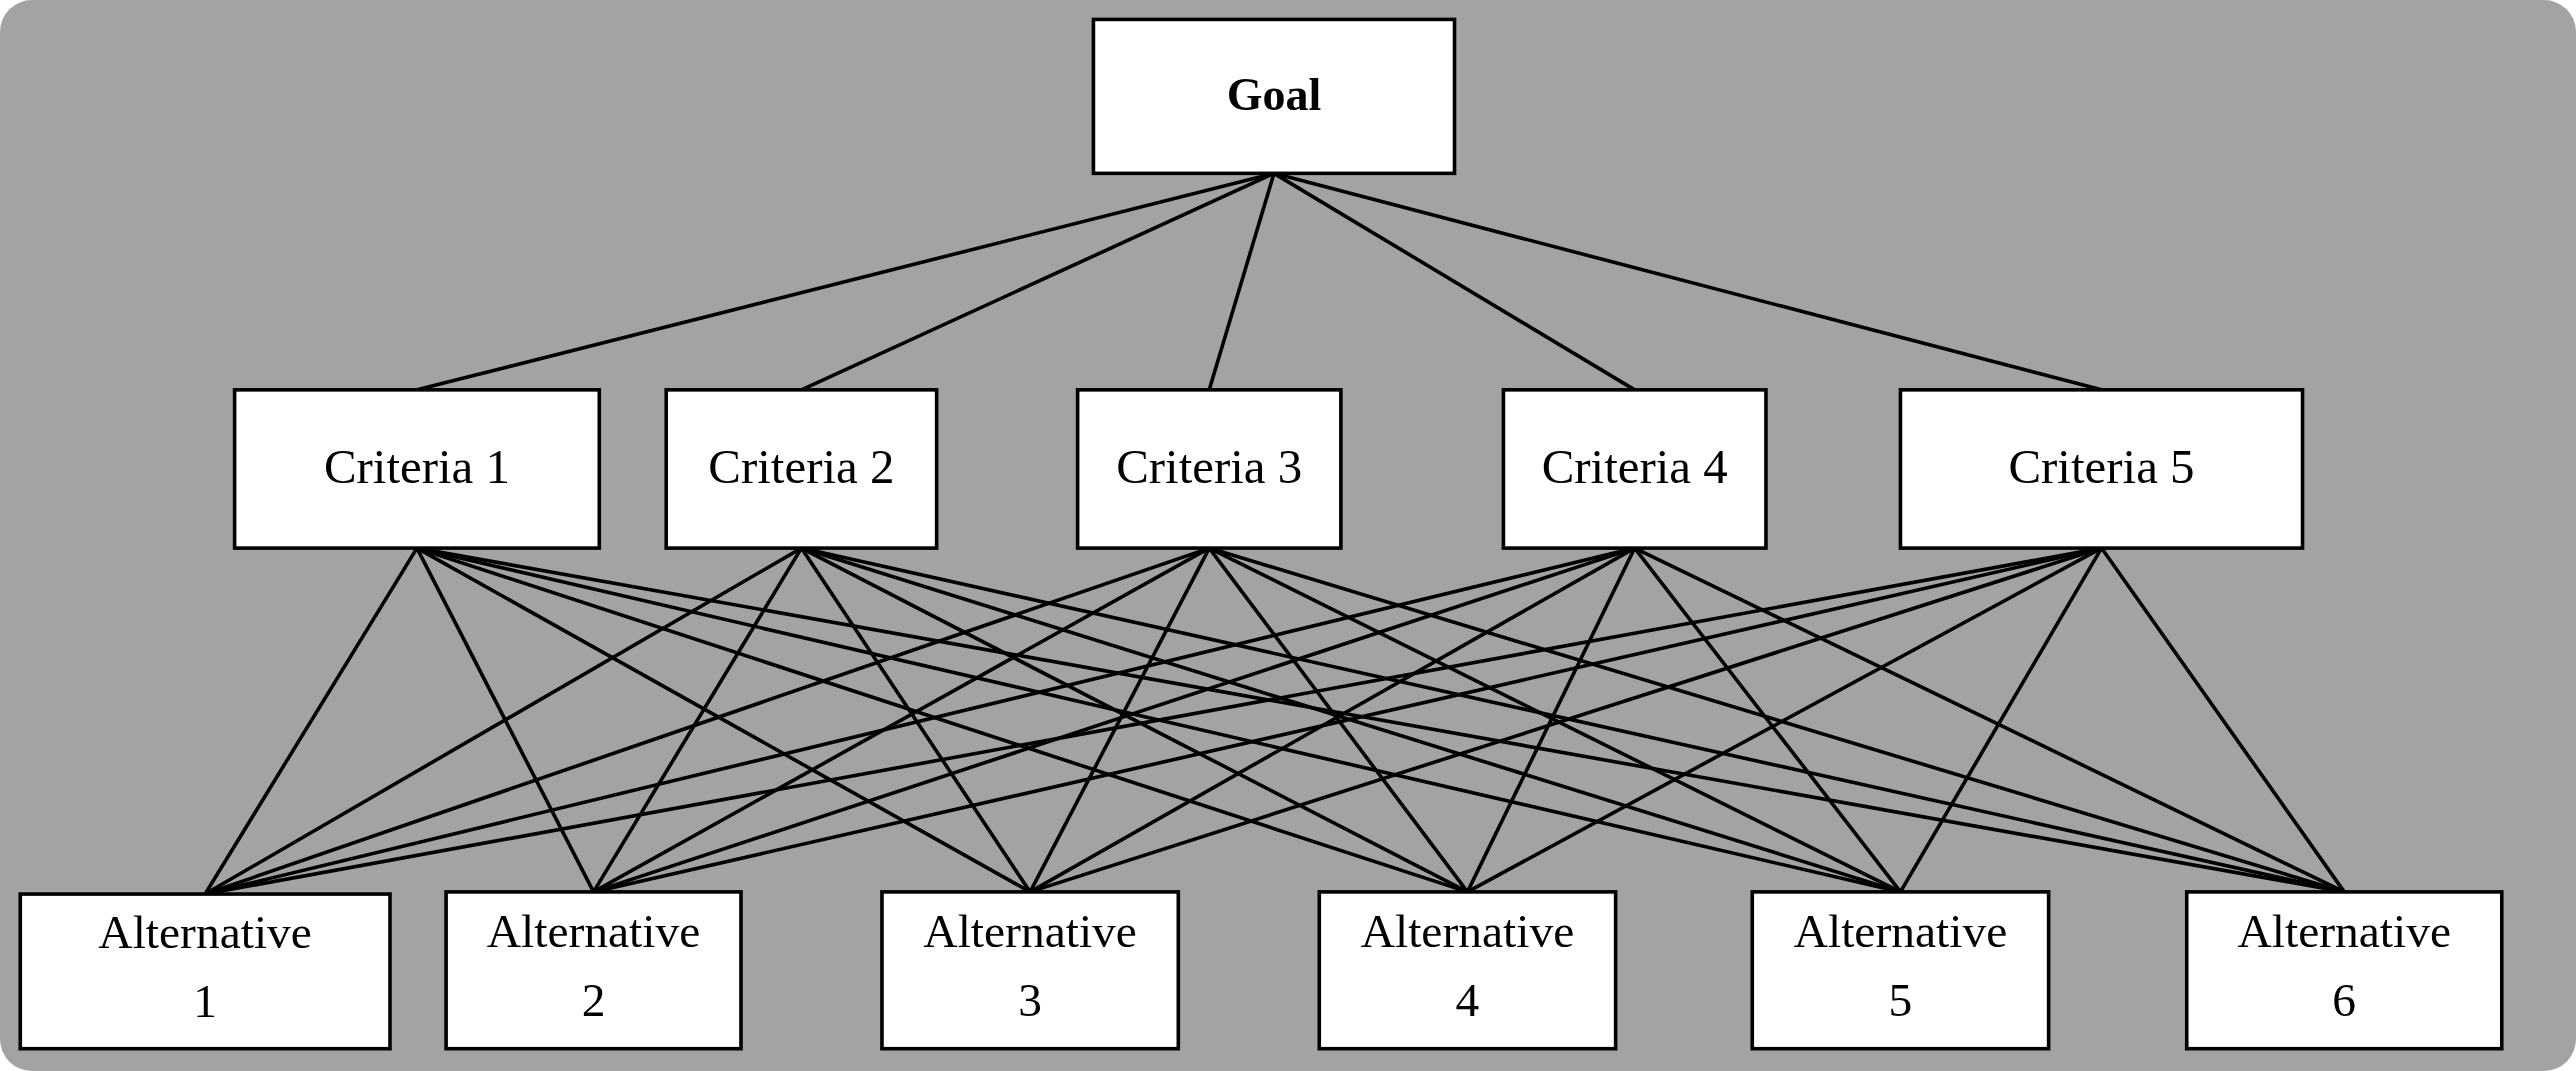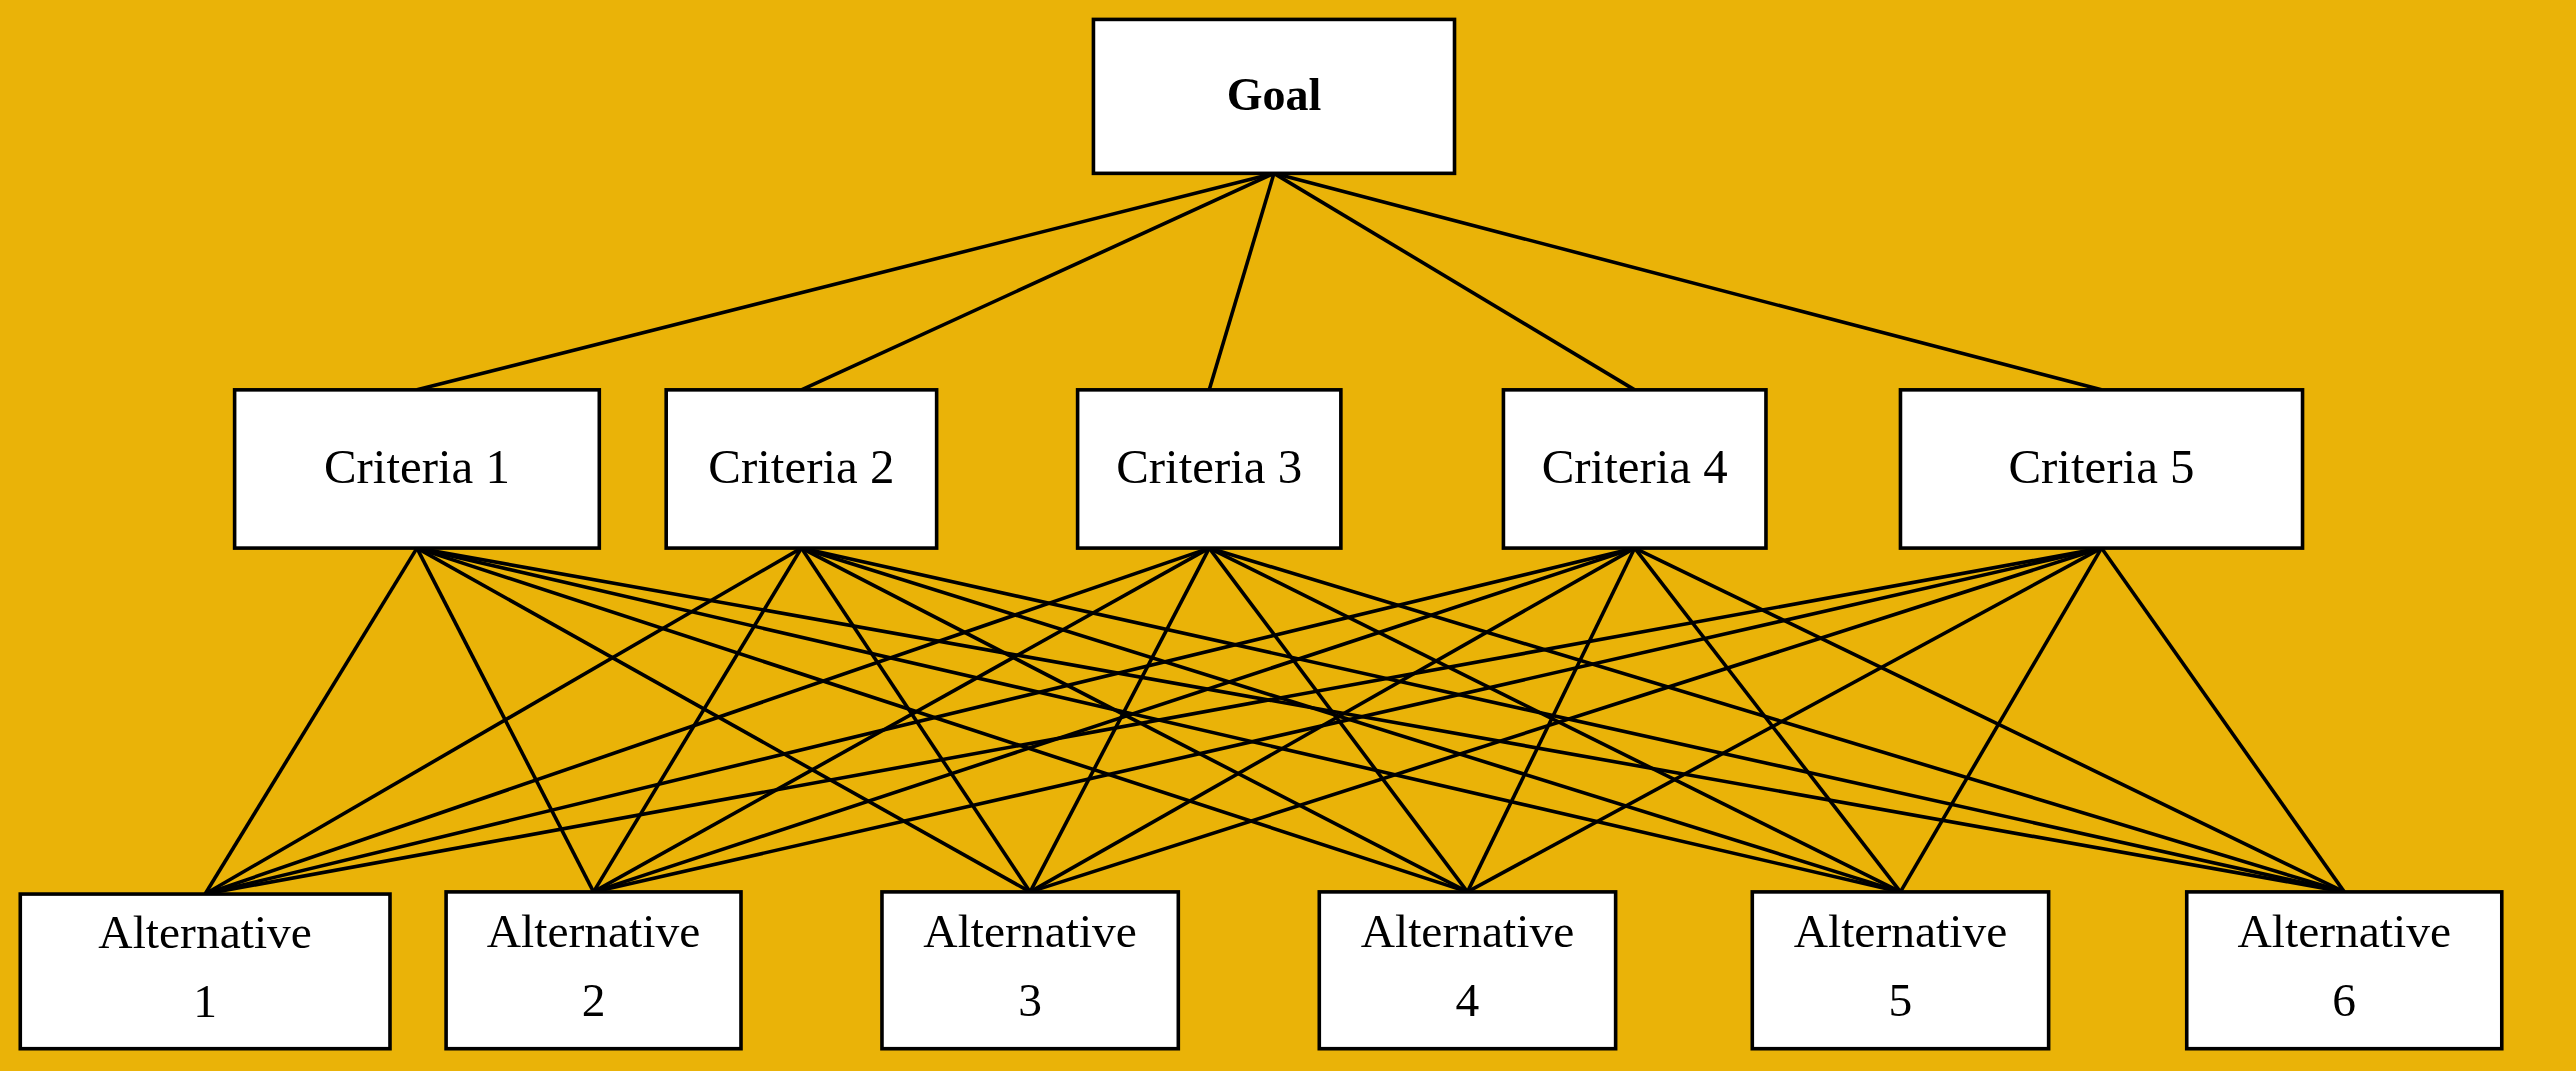--- a/index.html
+++ b/index.html
@@ -4,23 +4,24 @@
 <style>
   html, body {
     margin: 0;
     padding: 0;
     background: #ffffff;
   }
   #diagram-root {
     position: relative;
     width: 2576px;
     height: 1071px;
-    background: #eab308;
+    background: #a3a3a3;
     overflow: hidden;
     font-family: "Liberation Serif", "DejaVu Serif", serif;
+    border-radius: 32px;
   }
   svg.ahp-canvas {
     position: absolute;
     top: 0;
     left: 0;
     width: 2576px;
     height: 1071px;
     display: block;
   }
   .node-rect {

